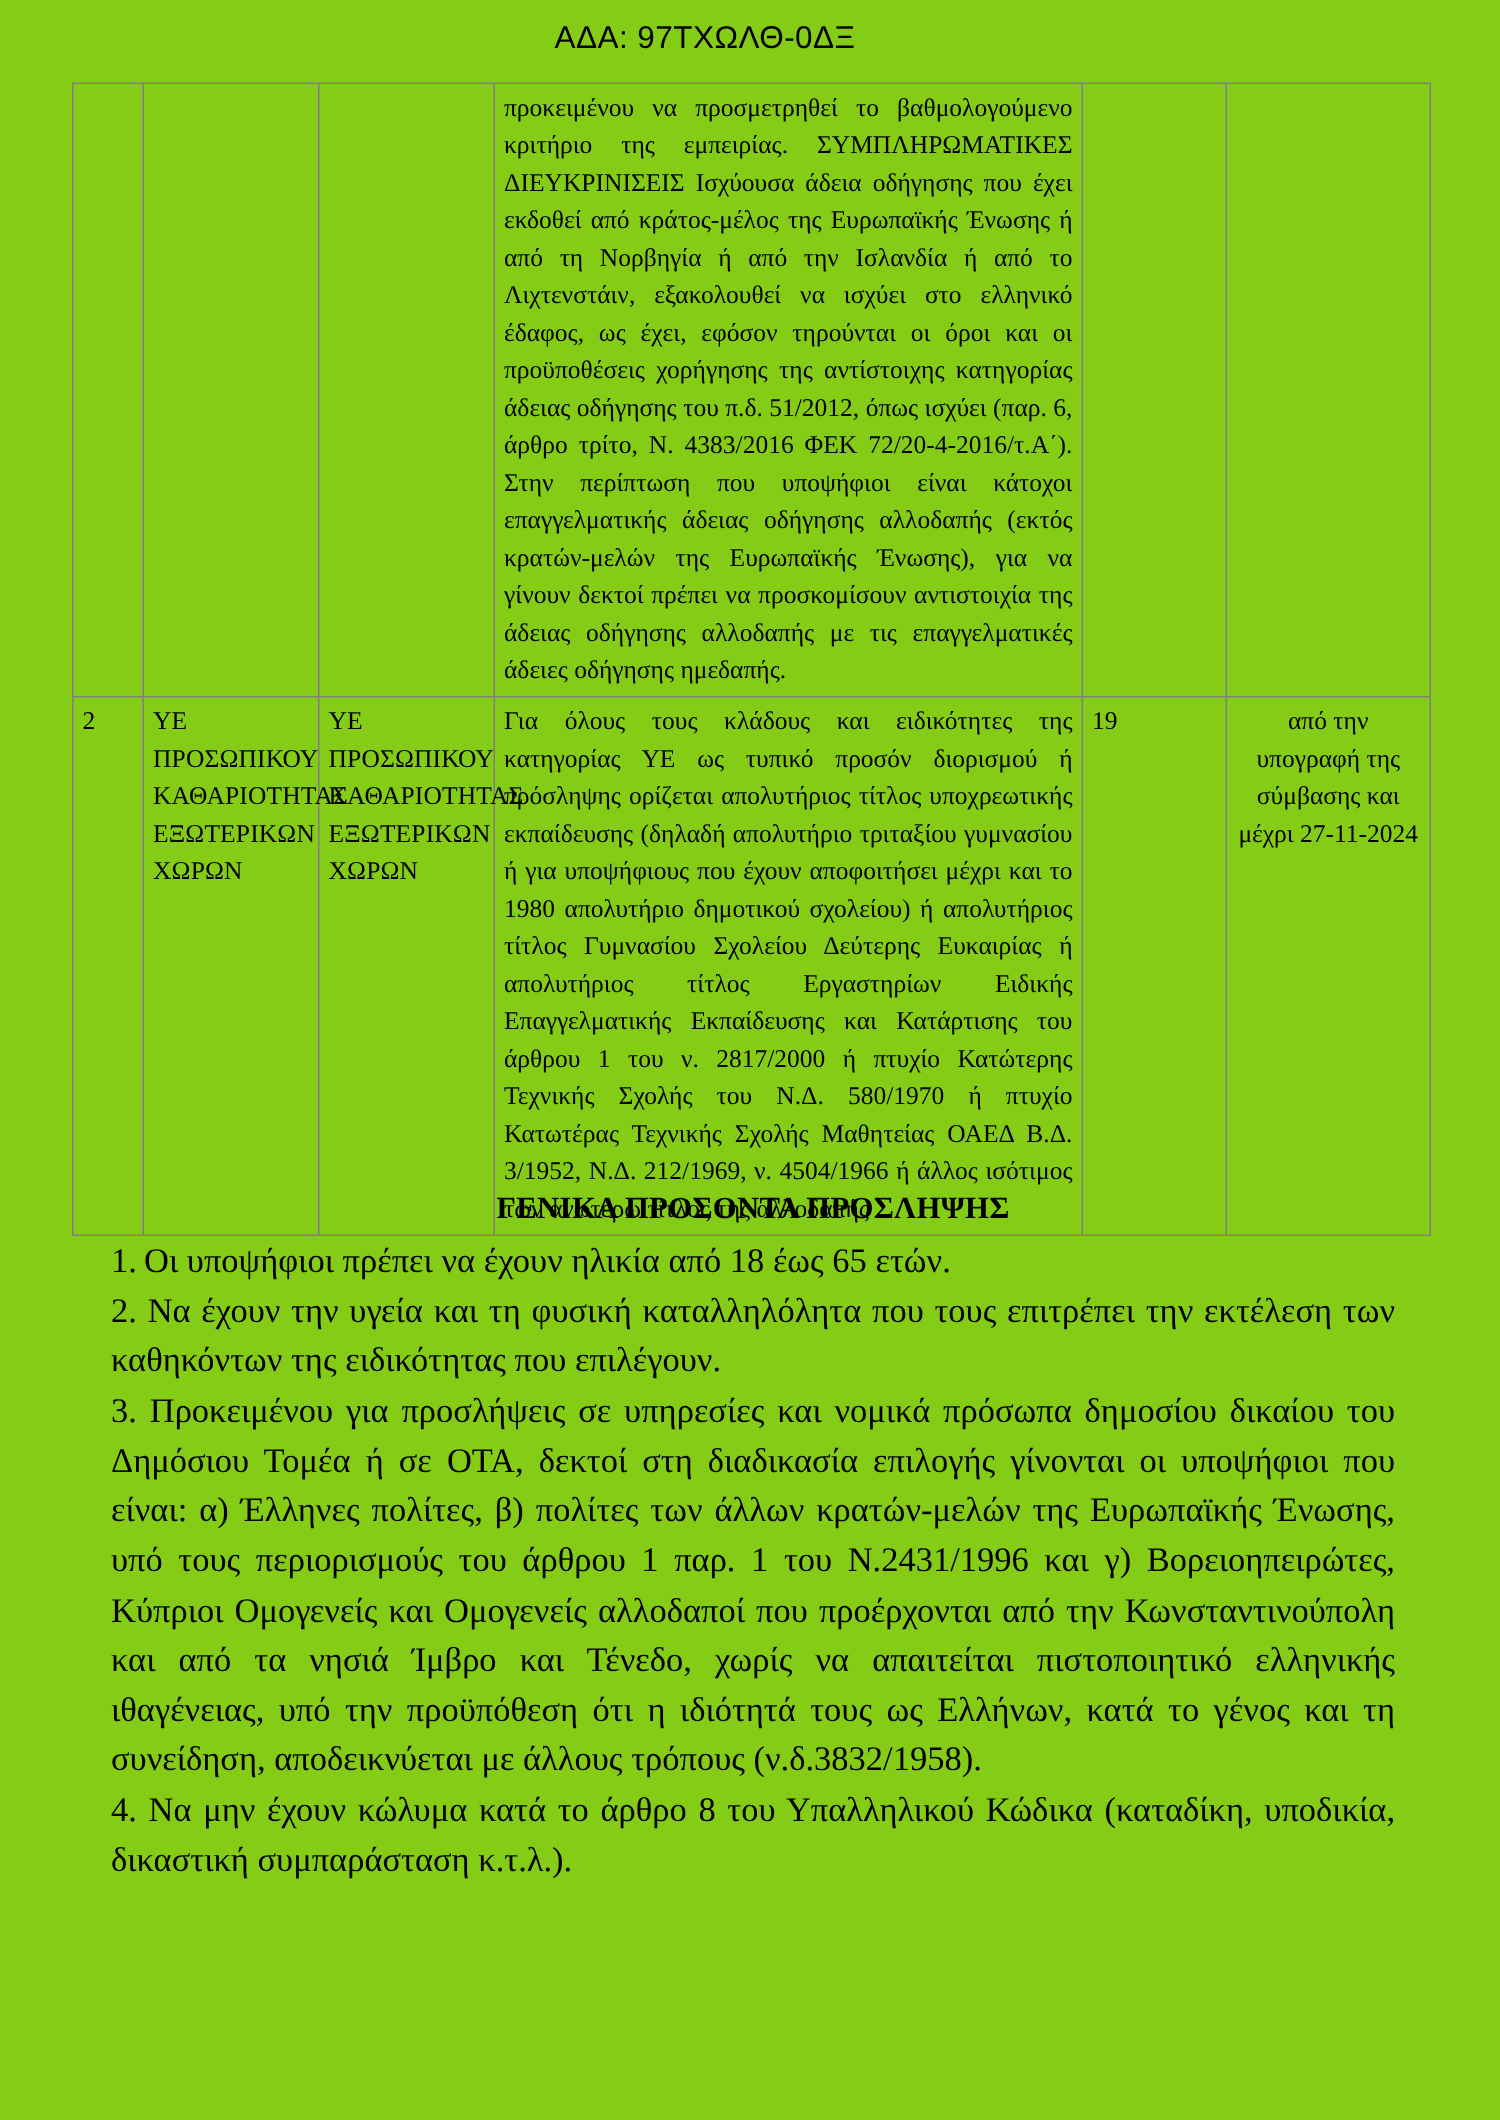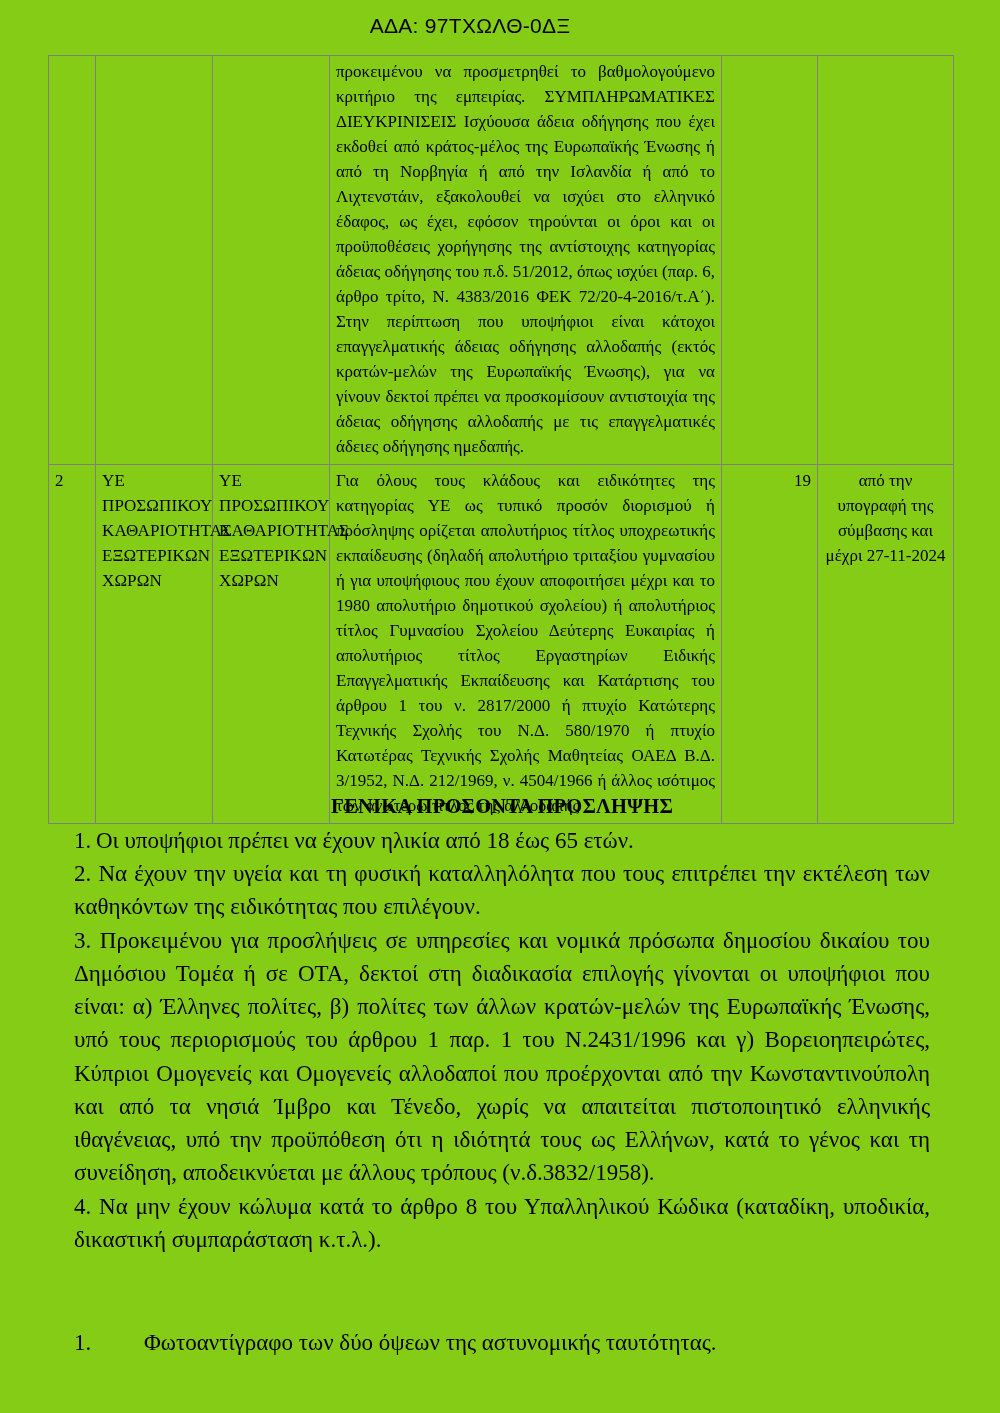--- a/index.html
+++ b/index.html
@@ -74,21 +74,21 @@
     letter-spacing: 0.1px;
   }
   td.body-just {
     text-align: justify;
     text-justify: inter-word;
     hyphens: none;
     font-size: 15.2px;
     line-height: 1.5;
   }
   td.count {
-    text-align: right;
+    text-align: left;
     vertical-align: middle;
     font-size: 15.2px;
   }
   td.period {
     text-align: center;
     font-size: 15.2px;
     line-height: 1.5;
   }
 
   
@@ -176,17 +176,16 @@
     <p class="para"><span>3.</span> <span>Προκειμένου για προσλήψεις σε υπηρεσίες και νομικά πρόσωπα δημοσίου δικαίου του Δημόσιου Τομέα ή σε ΟΤΑ, δεκτοί στη διαδικασία επιλογής γίνονται οι υποψήφιοι που είναι: α) Έλληνες πολίτες, β) πολίτες των άλλων κρατών-μελών της Ευρωπαϊκής Ένωσης, υπό τους περιορισμούς του άρθρου 1 παρ. 1 του Ν.2431/1996 και γ) Βορειοηπειρώτες, Κύπριοι Ομογενείς και Ομογενείς αλλοδαποί που προέρχονται από την Κωνσταντινούπολη και από τα νησιά Ίμβρο και Τένεδο, χωρίς να απαιτείται πιστοποιητικό ελληνικής ιθαγένειας, υπό την προϋπόθεση ότι η ιδιότητά τους ως Ελλήνων, κατά το γένος και τη συνείδηση, αποδεικνύεται με άλλους τρόπους (ν.δ.3832/1958).</span></p>
 
     <p class="para"><span>4.</span> <span>Να μην έχουν κώλυμα κατά το άρθρο 8 του Υπαλληλικού Κώδικα (καταδίκη, υποδικία, δικαστική συμπαράσταση κ.τ.λ.).</span></p>
 
     <div class="spacer-lg"></div>
 
 
     <div class="spacer-md"></div>
 
 
-    <p class="para"><span class="item-num-wide">1.</span><span>Φωτοαντίγραφο των δύο όψεων της αστυνομικής ταυτότητας.</span></p>
 
   </div>
 
 </div>
 
 </body></html>

